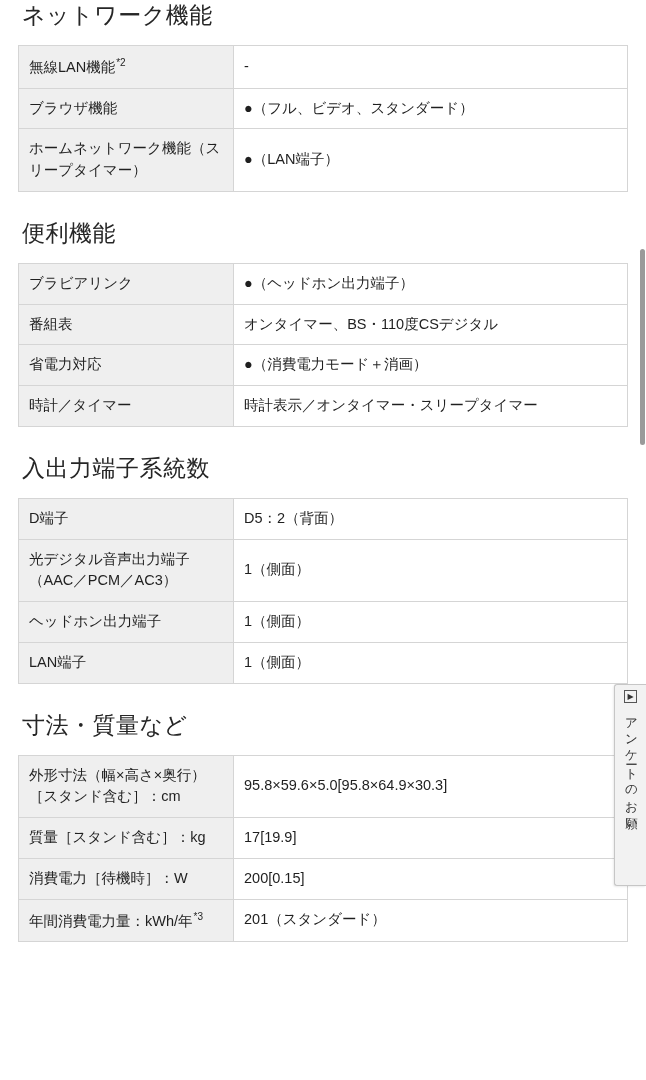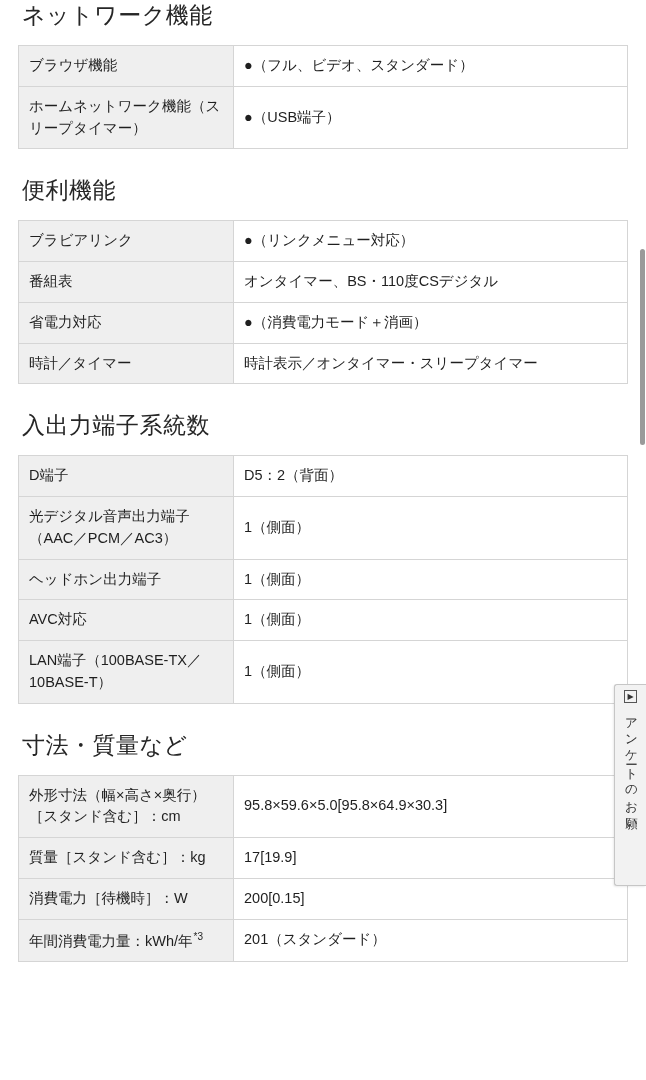--- a/index.html
+++ b/index.html
@@ -117,39 +117,43 @@
 </style>
 </head>
 <body>
 
 <div class="page">
 
   <div class="section first">
     <h2 class="section-title">ネットワーク機能</h2>
     <table class="spec-table">
       <tbody>
+          <tr>
+        <td class="label"><span>無線LAN機能</span><sup>*2</sup></td>
+        <td class="value">-</td>
+      </tr>
       <tr>
         <td class="label">ブラウザ機能</td>
         <td class="value">●（フル、ビデオ、スタンダード）</td>
       </tr>
       <tr>
         <td class="label">ホームネットワーク機能（スリープタイマー）</td>
-        <td class="value">●（USB端子）</td>
+        <td class="value">●（LAN端子）</td>
       </tr>
     </tbody>
       </table>
   </div>
 
   <div class="section">
     <h2 class="section-title">便利機能</h2>
     <table class="spec-table">
       <tbody>
           <tr>
         <td class="label">ブラビアリンク</td>
-        <td class="value">●（リンクメニュー対応）</td>
+        <td class="value">●（ヘッドホン出力端子）</td>
       </tr>
       <tr>
         <td class="label">番組表</td>
         <td class="value">オンタイマー、BS・110度CSデジタル</td>
       </tr>
       <tr>
         <td class="label">省電力対応</td>
         <td class="value">●（消費電力モード＋消画）</td>
       </tr>
       <tr>
@@ -170,25 +174,21 @@
       </tr>
       <tr>
         <td class="label">光デジタル音声出力端子（AAC／PCM／AC3）</td>
         <td class="value">1（側面）</td>
       </tr>
       <tr>
         <td class="label">ヘッドホン出力端子</td>
         <td class="value">1（側面）</td>
       </tr>
       <tr>
-        <td class="label">AVC対応</td>
-        <td class="value">1（側面）</td>
-      </tr>
-      <tr>
-        <td class="label">LAN端子（100BASE-TX／10BASE-T）</td>
+        <td class="label">LAN端子</td>
         <td class="value">1（側面）</td>
       </tr>
     </tbody>
       </table>
   </div>
 
   <div class="section">
     <h2 class="section-title">寸法・質量など</h2>
     <table class="spec-table">
       <tbody>

